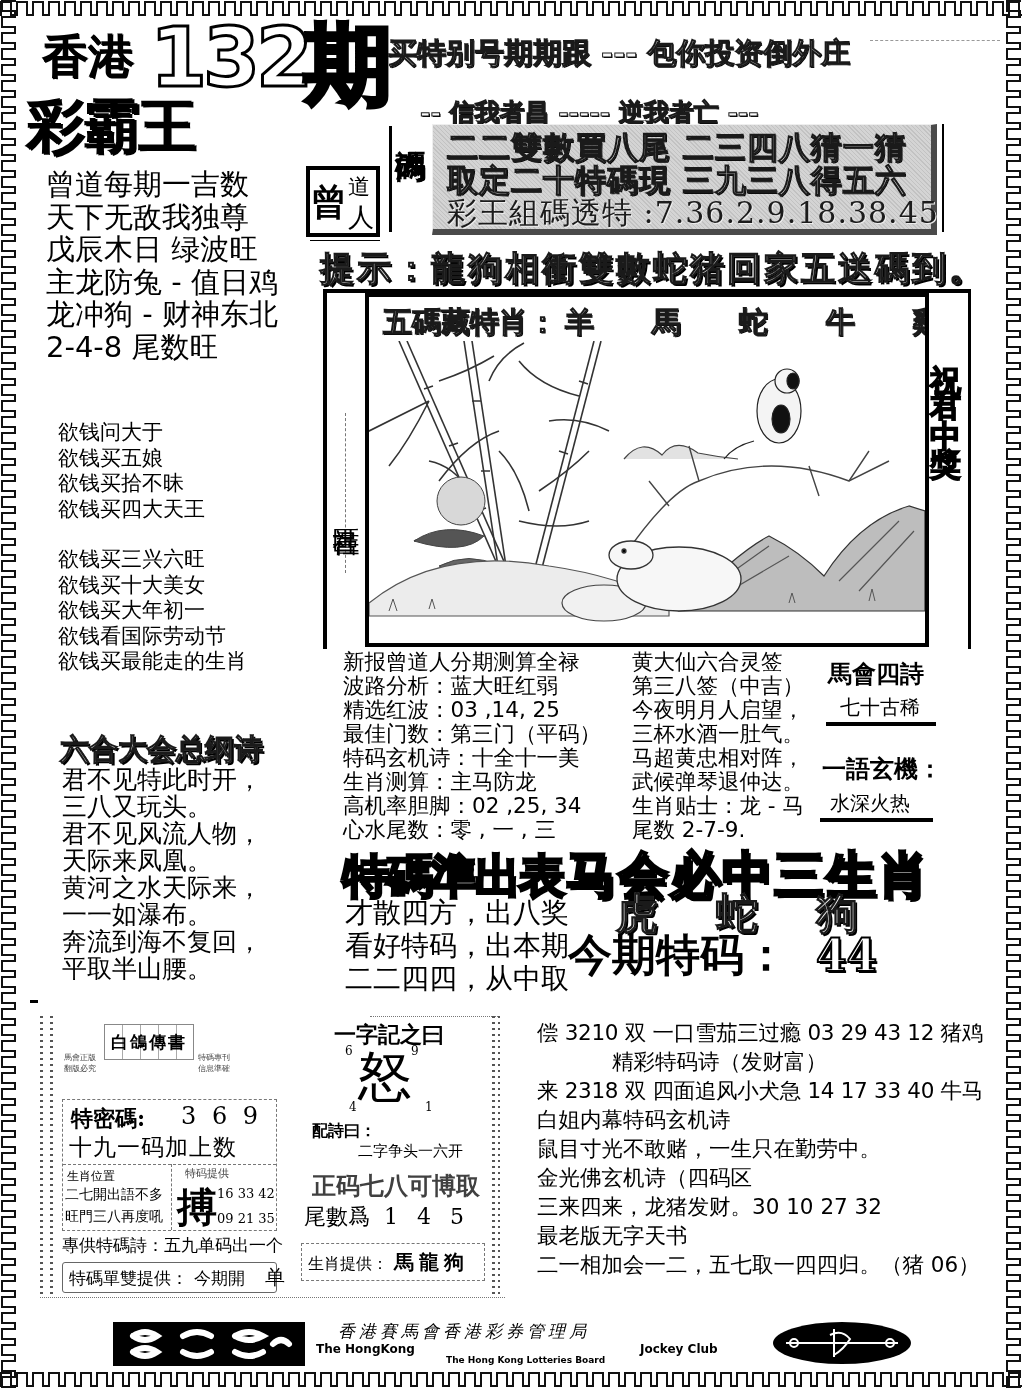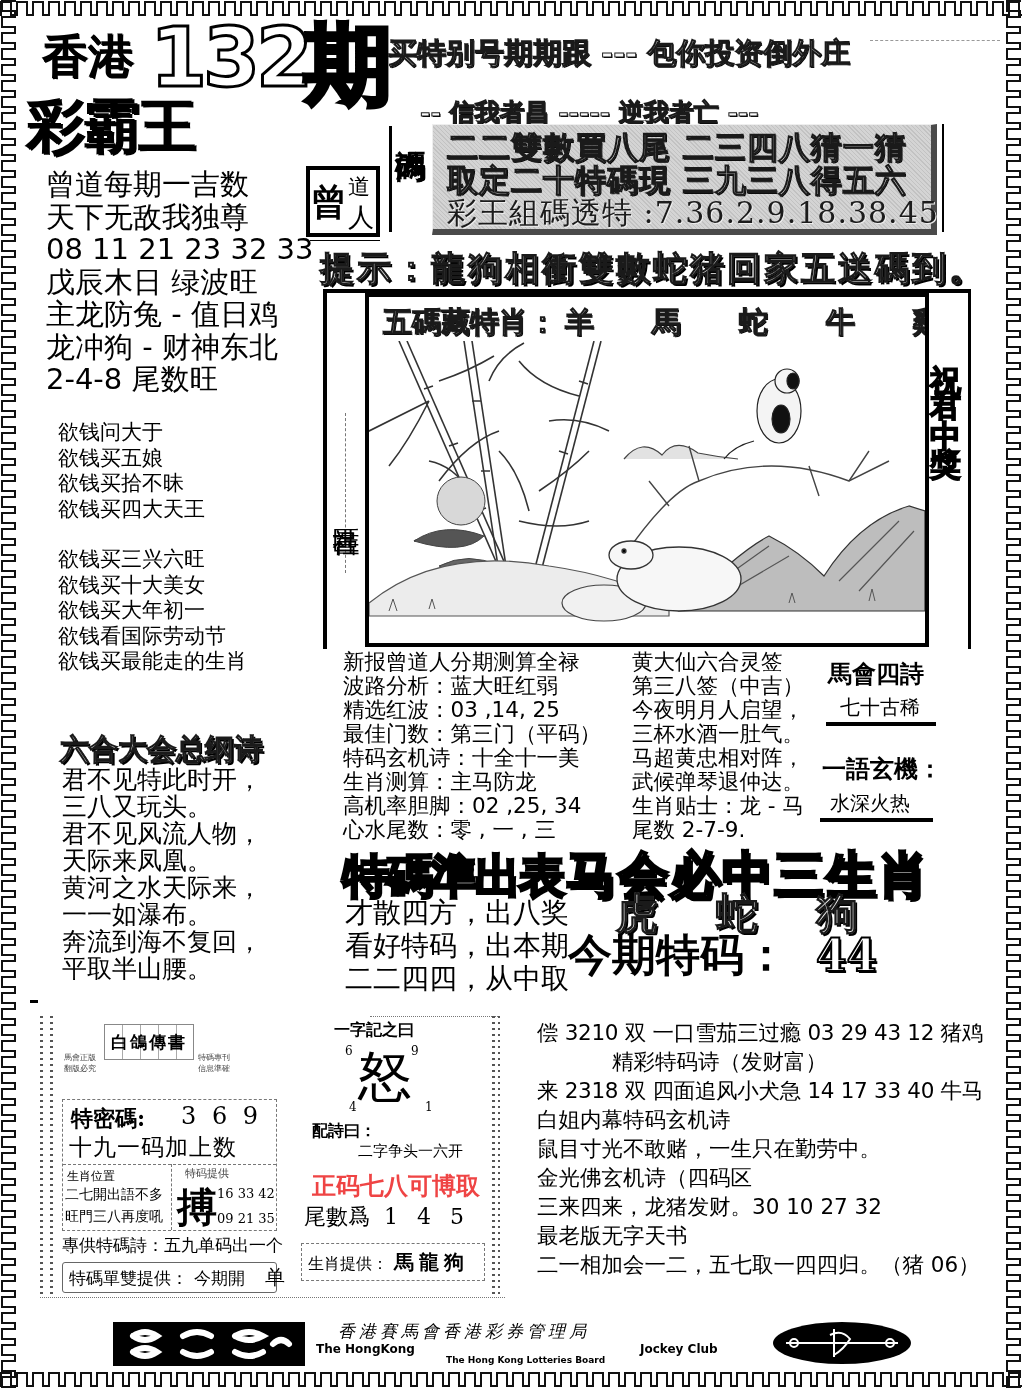--- a/index.html
+++ b/index.html
@@ -131,21 +131,20 @@
     </svg>
   </div>
   <div class="abs" style="left:598px;top:0;width:36px;height:352px;border-left:0;">
     <div class="abs vert hollow" style="left:4px;top:46px;font-size:31px;line-height:34px;letter-spacing:28px;-webkit-text-stroke:1.5px #000;">祝君中獎</div>
   </div>
 </div>
 
 <div class="abs" style="left:46px;top:168px;font-size:29px;line-height:32.5px;">
   <div>曾道每期一吉数</div>
   <div>天下无敌我独尊</div>
-  <div>08 11 21 23 32 33</div>
   <div>戊辰木日  绿波旺</div>
   <div>主龙防兔 - 值日鸡</div>
   <div>龙冲狗 - 财神东北</div>
   <div>2-4-8 尾数旺</div>
 </div>
 
 <div class="abs" style="left:58px;top:420px;font-size:21px;line-height:25.5px;">
   <div>欲钱问大于</div>
   <div>欲钱买五娘</div>
   <div>欲钱买拾不昧</div>
@@ -244,29 +243,29 @@
 <div class="abs serif" style="left:62px;top:1234px;font-size:17px;">專供特碼詩：五九单码出一个</div>
 <div class="abs serif" style="left:62px;top:1262px;width:213px;height:29px;border:1px solid #666;border-radius:3px;font-size:17px;line-height:29px;">
   <span style="margin-left:6px">特碼單雙提供：</span><span style="margin-left:6px">今期開</span><span style="margin-left:20px;font-size:20px">单</span>
 </div>
 <div class="abs" style="left:40px;top:1297px;width:465px;border-top:1px dotted #777;"></div>
 
 <div class="abs" style="left:370px;top:1016px;width:130px;border-top:1px dotted #777;"></div>
 <div class="abs dotstrip" style="left:492px;top:1016px;width:3px;height:282px;"></div>
 <div class="abs dotstrip" style="left:498px;top:1016px;width:2px;height:282px;"></div>
 
-<div class="abs serif" style="left:334px;top:1020px;font-size:16px;font-weight:bold;">一字記之曰</div>
+<div class="abs serif" style="left:334px;top:1020px;font-size:22px;font-weight:bold;">一字記之曰</div>
 <div class="abs serif" style="left:345px;top:1044px;font-size:12px;">6</div>
 <div class="abs serif" style="left:411px;top:1044px;font-size:12px;">9</div>
 <div class="abs serif" style="left:358px;top:1046px;font-size:54px;line-height:62px;">怒</div>
 <div class="abs serif" style="left:349px;top:1100px;font-size:12px;">4</div>
 <div class="abs serif" style="left:425px;top:1100px;font-size:12px;">1</div>
 <div class="abs serif" style="left:312px;top:1121px;font-size:16px;font-weight:bold;">配詩曰：</div>
 <div class="abs serif" style="left:358px;top:1142px;font-size:15px;">二字争头一六开</div>
-<div class="abs" style="left:312px;top:1170px;font-size:24px;font-weight:900;color:#ef4444;">正码七八可博取</div>
+<div class="abs" style="left:312px;top:1170px;font-size:24px;font-weight:900;color:#404040;">正码七八可博取</div>
 <div class="abs serif" style="left:304px;top:1202px;font-size:22px;">
   <span>尾數爲</span><span style="margin-left:14px;letter-spacing:6px">1 4 5</span>
 </div>
 <div class="abs serif dash-box" style="left:301px;top:1243px;width:182px;height:36px;line-height:36px;">
   <span style="margin-left:6px;font-size:16px;">生肖提供：</span><span style="margin-left:6px;font-size:20px;font-weight:900;letter-spacing:5px;margin-top:20px;">馬龍狗</span>
 </div>
 
 <div class="abs" style="left:537px;top:1018px;font-size:21.5px;line-height:29px;">
   <div style="letter-spacing:-0.3px">偿 3210 双 一口雪茄三过瘾 03 29 43 12 猪鸡</div>
   <div style="padding-left:75px">精彩特码诗（发财富）</div>

